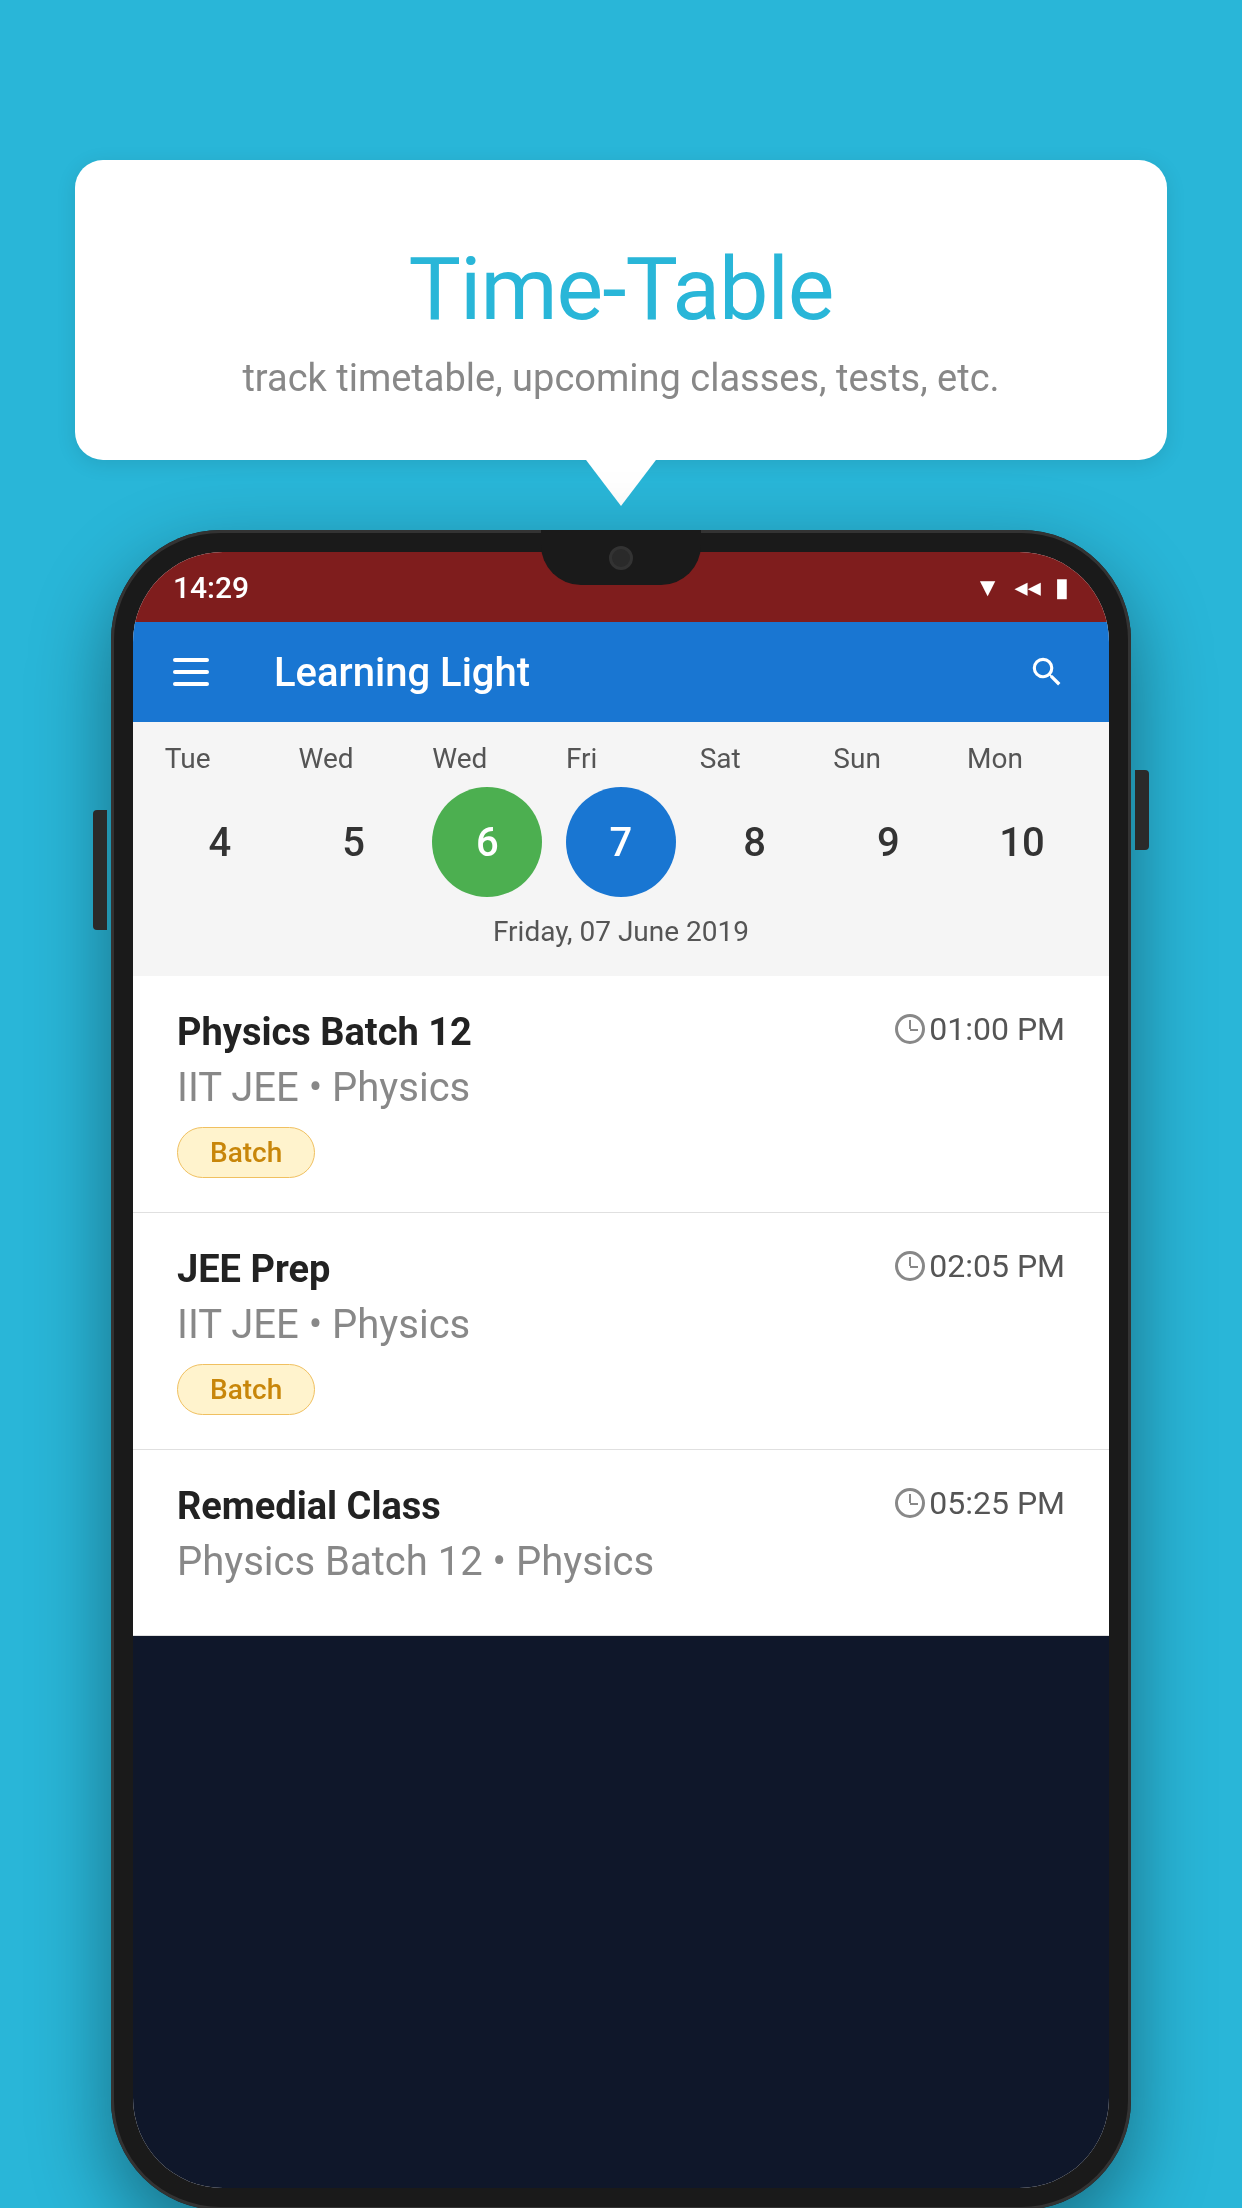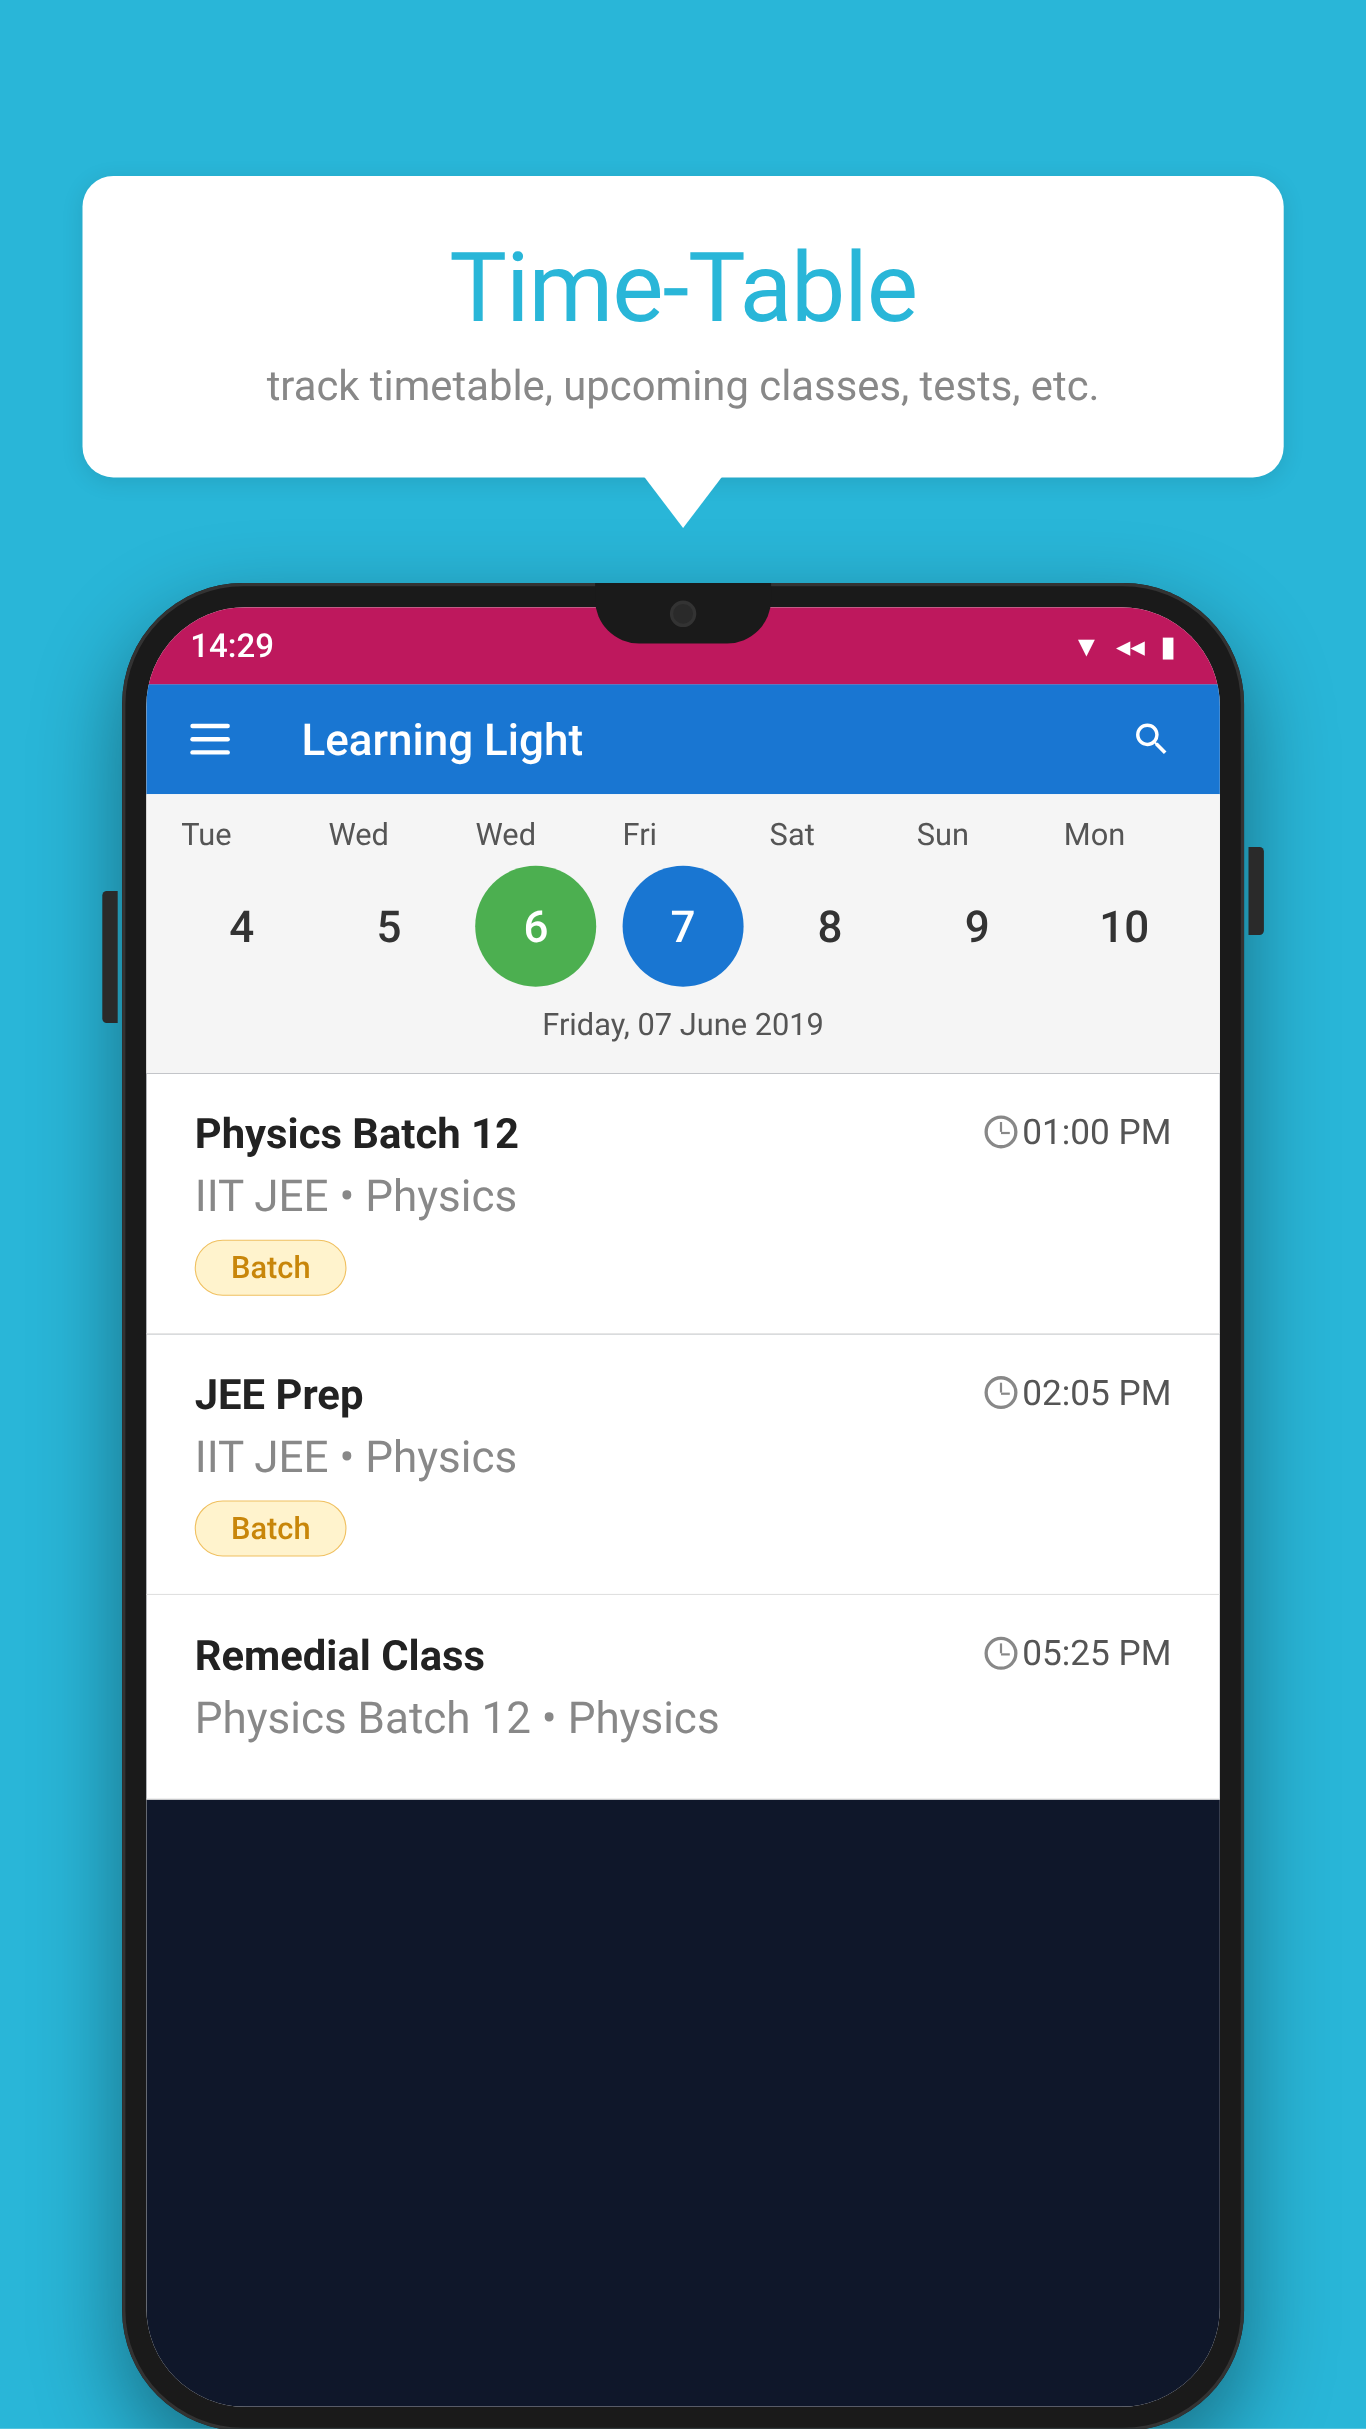--- a/index.html
+++ b/index.html
@@ -15,21 +15,21 @@
     }
 
     
     .speech-bubble {
       position: absolute;
       top: 160px;
       left: 75px;
       right: 75px;
       background: #fff;
       border-radius: 28px;
-      padding: 55px 60px 60px 60px;
+      padding: 81px 60px 60px 60px;
       text-align: center;
       box-shadow: 0 4px 20px rgba(0,0,0,0.1);
     }
     .speech-bubble::after {
       content: '';
       position: absolute;
       bottom: -46px;
       left: 50%;
       transform: translateX(-50%);
       width: 0;
@@ -124,21 +124,21 @@
     .notch-camera {
       width: 24px;
       height: 24px;
       background: #2a2a2a;
       border-radius: 50%;
       border: 3px solid #333;
     }
 
     
     .status-bar {
-      background: #be185d;
+      background: #7f1d1d;
       height: 70px;
       display: flex;
       align-items: center;
       padding: 0 40px;
       position: relative;
       z-index: 5;
     }
     .status-time {
       color: #fff;
       font-size: 30px;

